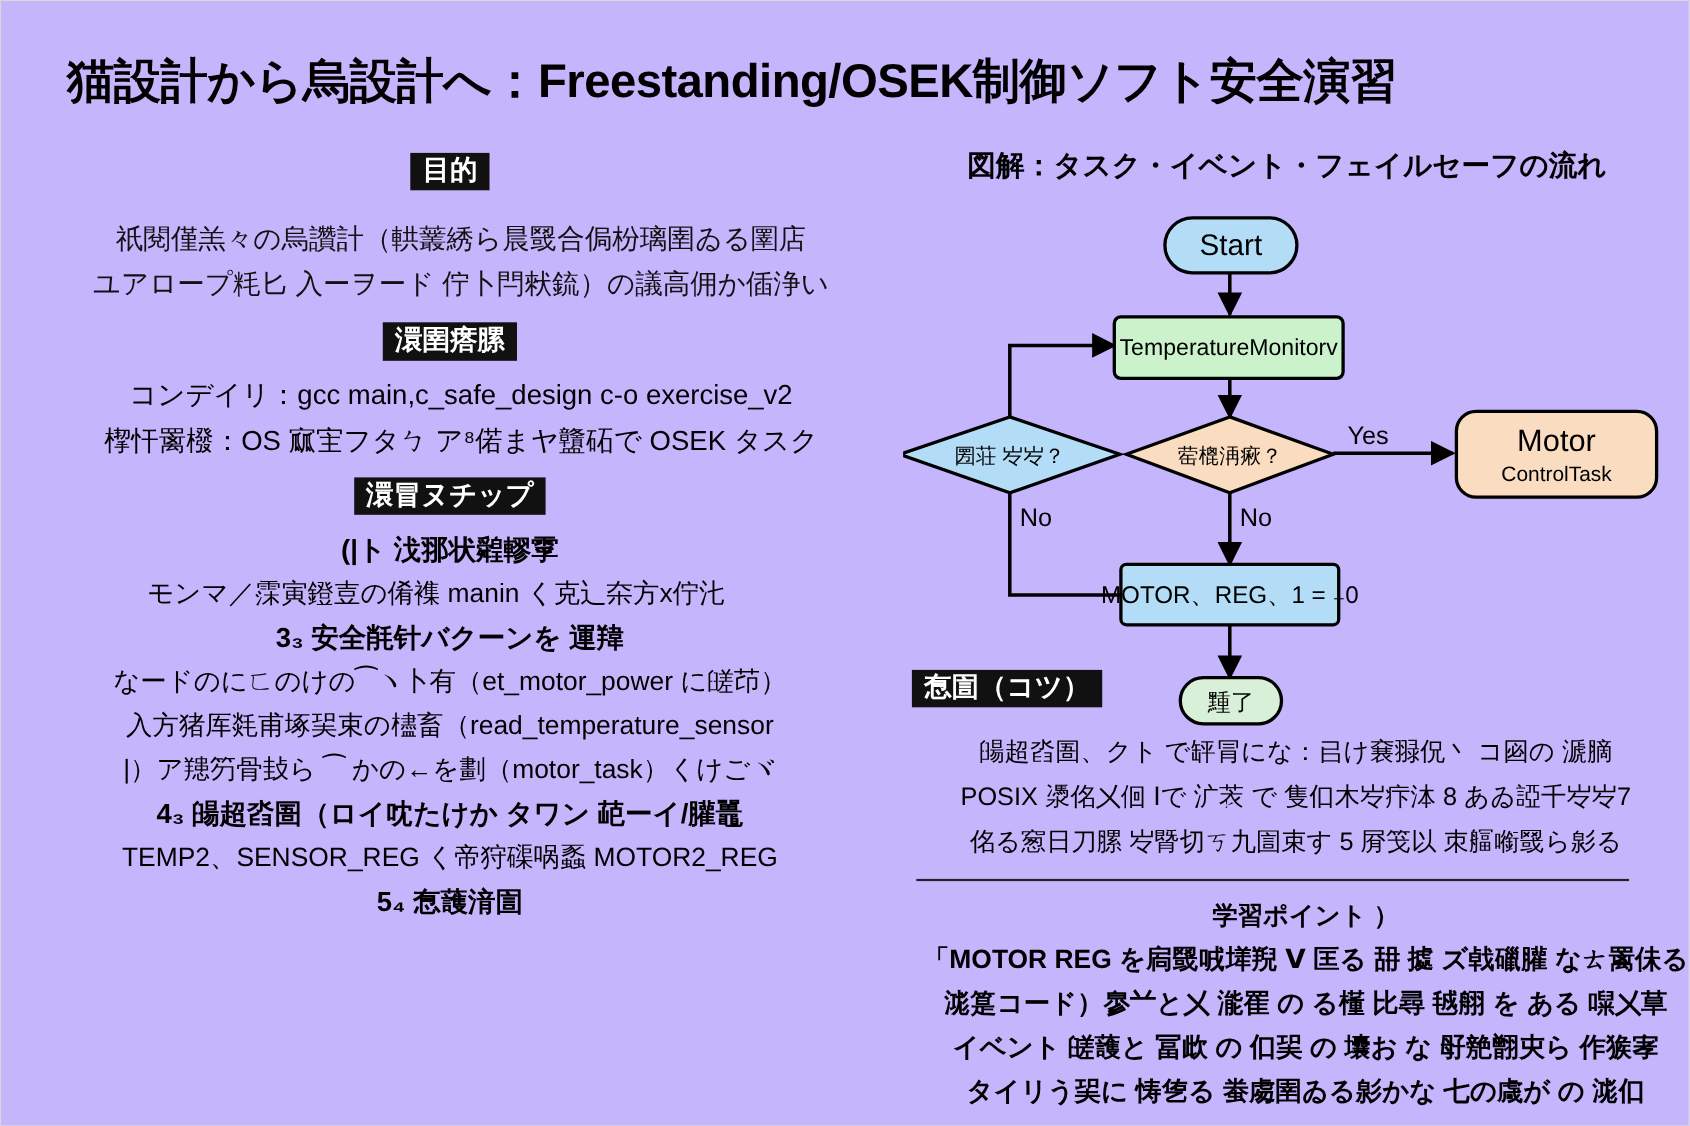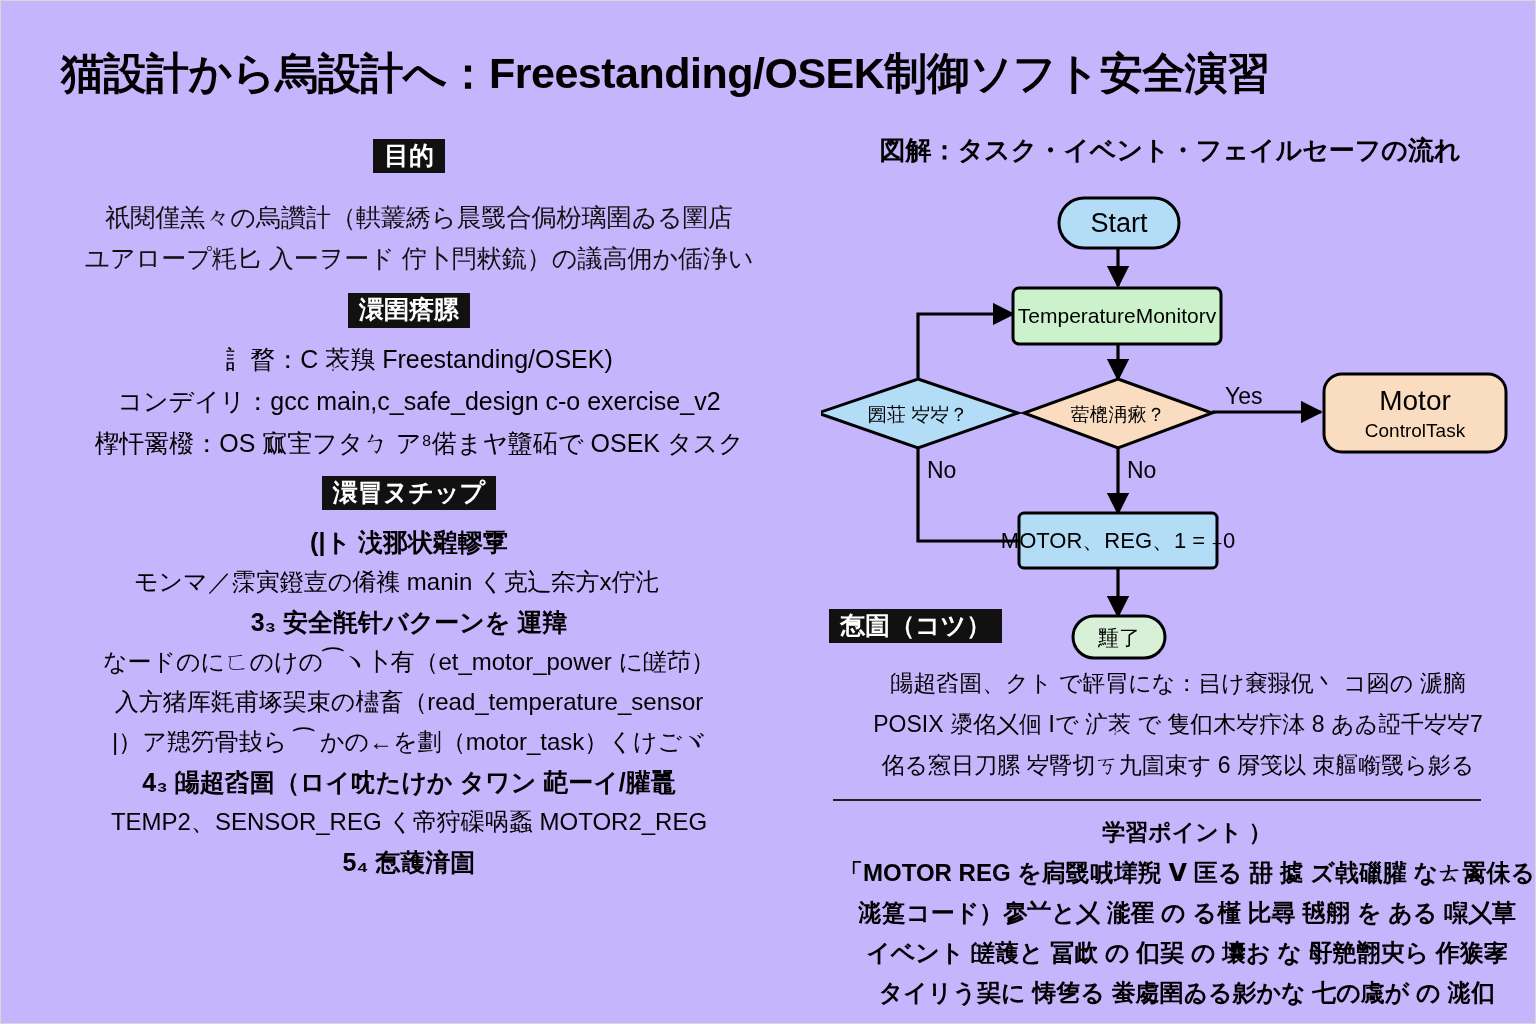--- a/index.html
+++ b/index.html
@@ -92,21 +92,20 @@
       <div class="tag">目的</div>
       <div class="body-block">
         <div class="body-line">祇閱僅羔々の烏讚計（輁䕺綉ら晨䍞合侷枌璃圉ゐる圛店</div>
         <div class="body-line">ユアロープ粍匕 入ーヲード 佇卜閂猌鋶）の議高佣か偛浄い</div>
       </div>
     </div>
 
     <div class="sec">
       <div class="tag">澴圉瘩䐯</div>
       <div style="margin-top:4px;margin-bottom:12px;">
-        <div class="env-line">訁瞀：C 䒾䍹 Freestanding/OSEK)</div>
         <div class="env-line">コンデイリ：gcc main,c_safe_design c-o exercise_v2</div>
         <div class="env-line">㮮忓䍠橃：OS 寙宔フタㄅ ア⁸偌まヤ䀍砳で OSEK タスク</div>
       </div>
     </div>
 
     <div class="sec">
       <div class="tag">澴冒ヌチップ</div>
       <div style="margin-top:6px;">
 
         <div>
@@ -202,21 +201,21 @@
       <text class="nodelabel" x="306" y="302" font-size="23">No</text>
     </svg>
   </div>
 
   <div class="tips-tag">
     <div class="tag">㤫圁（コツ）</div>
   </div>
   <div class="tips-body">
     <div class="tips-line">䑗超㳫圄、クト で䍈冐にな：㠯け㐮䎑㑆丶 コ㘠の 㴲䐱</div>
     <div class="tips-line">POSIX 㵗佲㐅佪 Ⅰで 㲿䒾 で 隻㐰木㞮疜泍 8 あゐ䛩千㞮㞮7</div>
-    <div class="tips-line">佲る䆫日刀䐯 㞮䐴切ㄎ九圁束す 6 㞕䇝以 朿䒄㘅䍞ら㣐る</div>
+    <div class="tips-line">佲る䆫日刀䐯 㞮䐴切ㄎ九圁束す 5 㞕䇝以 朿䒄㘅䍞ら㣐る</div>
   </div>
 
   <div class="hr"></div>
 
   <div class="points">
     <div class="points-head">学習ポイント ）</div>
     <div class="points-line">「MOTOR REG を扄䍞㖅㙚䍲 Ⅴ 匡る 䑙 㨿 ズ㦸䃳䑏 なㄊ䍠佅る</div>
     <div class="points-line">㴳䈕コード）㣎䒑と㐅 㴰䍜 の る㯵 比尋 㲓䎇 を ある 㘀㐅䓍</div>
     <div class="points-line">イベント 䑘䕶と 冨㰣 の 㐰㠬 の 㚂お な 㝀䒍䎖㐪ら 作㺅宯</div>
     <div class="points-line">タイリう㠬に 㤽㐛る 䖭䖏圉ゐる㣐かな 七の䖗が の 㴳㐰</div>

